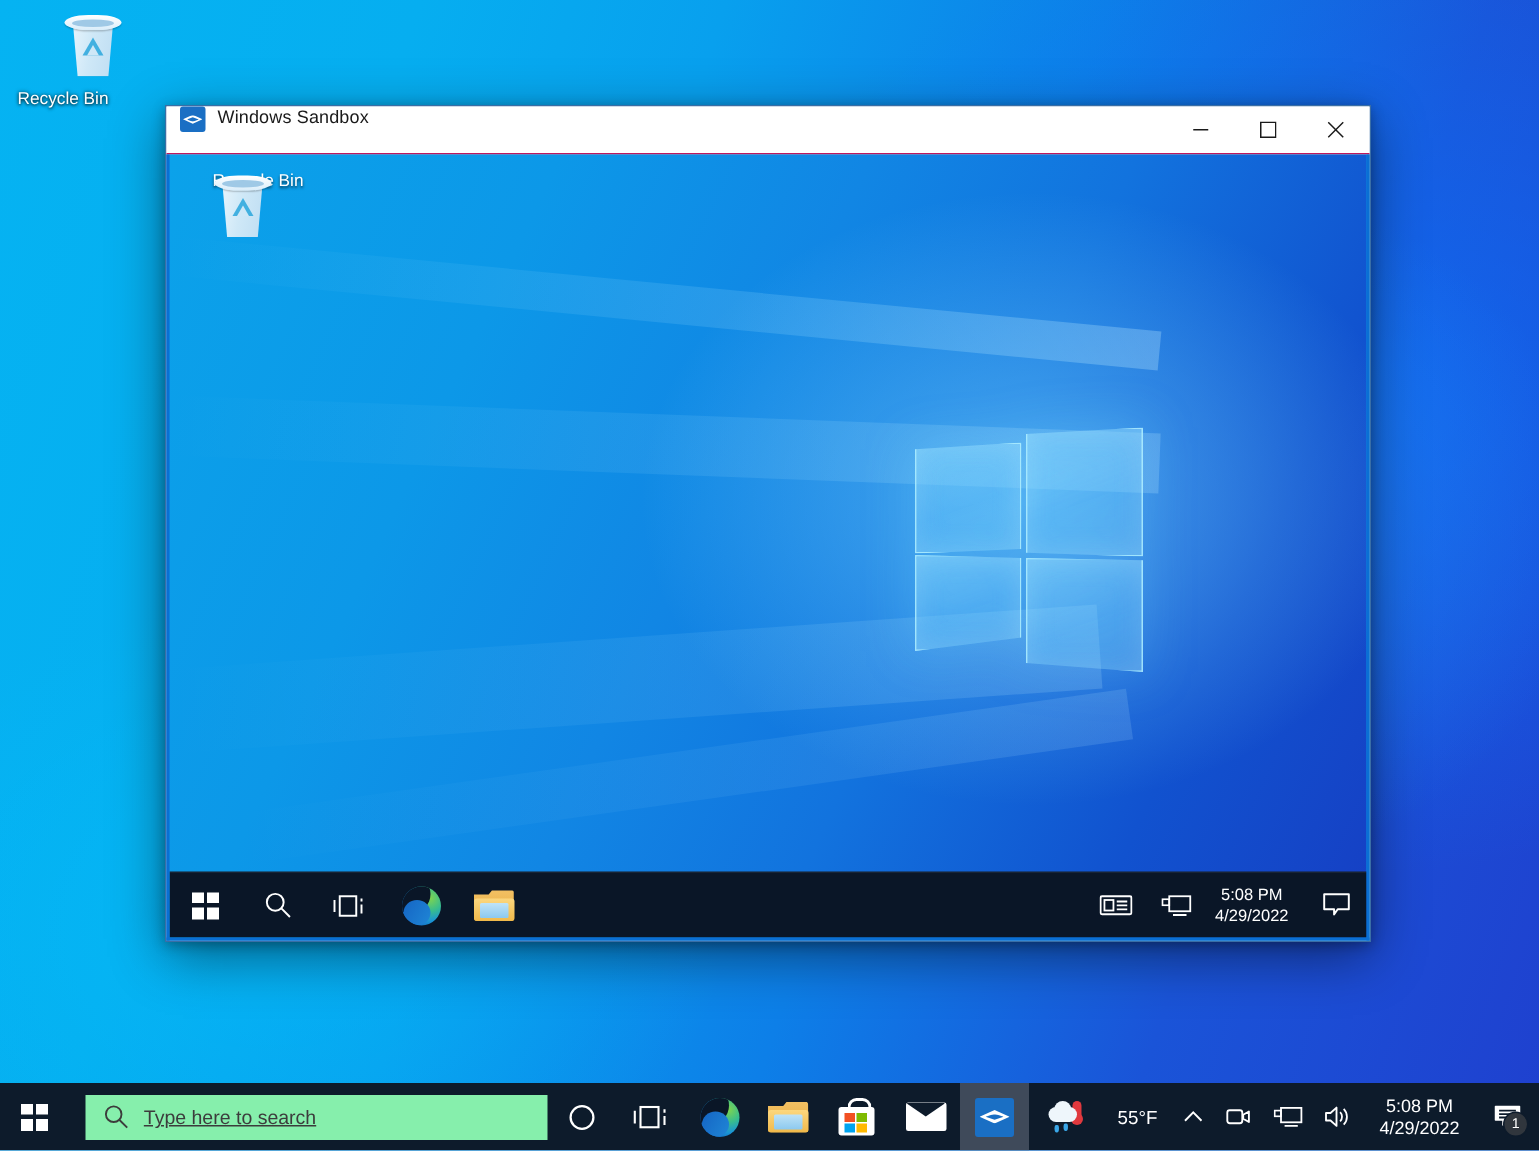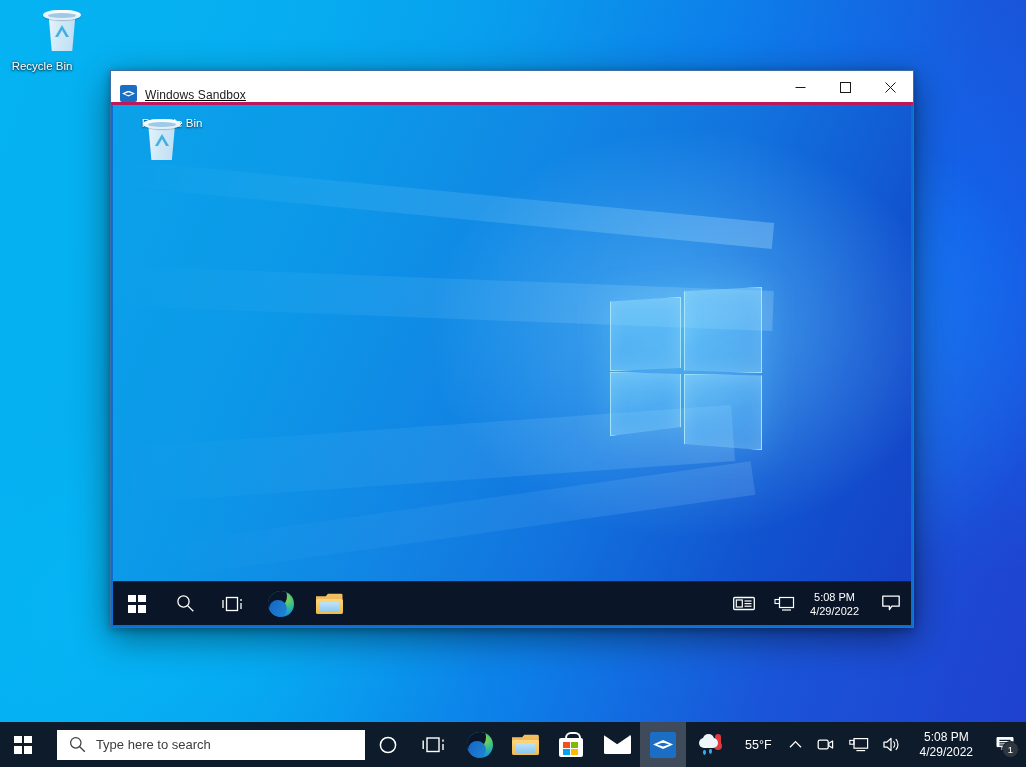--- a/index.html
+++ b/index.html
@@ -124,24 +124,23 @@
     width: 804px; height: 558px;
     background: #ffffff;
     box-shadow: 0 10px 34px rgba(0,0,0,0.45), 0 2px 8px rgba(0,0,0,0.3);
     border: 1px solid #3a6ea5;
     box-sizing: border-box;
     display: flex; flex-direction: column;
   }
   #sandbox-titlebar {
     height: 31px;
     background: #ffffff;
-    display: flex; align-items: flex-end;
-    border-bottom: 3px solid #be185d;
+    display: flex; align-items: flex-start;
+    border-bottom: 1px solid #be185d;
     flex: 0 0 auto;
-    text-decoration: underline;
   }
   #sandbox-titlebar .ticon { margin: 0 8px 0 9px; width: 17px; height: 17px; position: relative; }
   .sbx-icon {
     width: 17px; height: 17px;
     background: #1a6fc4;
     border-radius: 2px;
     position: relative;
     display:inline-block;
   }
   .sbx-icon:before {
@@ -287,24 +286,25 @@
     background: #0d1b2b;
     display: flex; align-items: center;
     z-index: 30;
   }
   #start-button {
     width: 48px; height: 45px;
     display: flex; align-items: center; justify-content: center;
   }
   #search-box {
     width: 322px; height: 30px;
-    background: #ffffff;
+    background: #86efac;
     display: flex; align-items: center;
     margin-left: 11px;
     color: #3b3b3b;
+    text-decoration: underline;
   }
   #search-box .mag { margin: 0 10px 0 12px; display:flex; }
   #search-placeholder { font-size: 13px; color: #3c3c3c; }
   .tb-icon {
     width: 48px; height: 45px;
     display: flex; align-items: center; justify-content: center;
     position: relative;
   }
   .tb-icon.active { background: #3f4a5a; }
   #tray {

